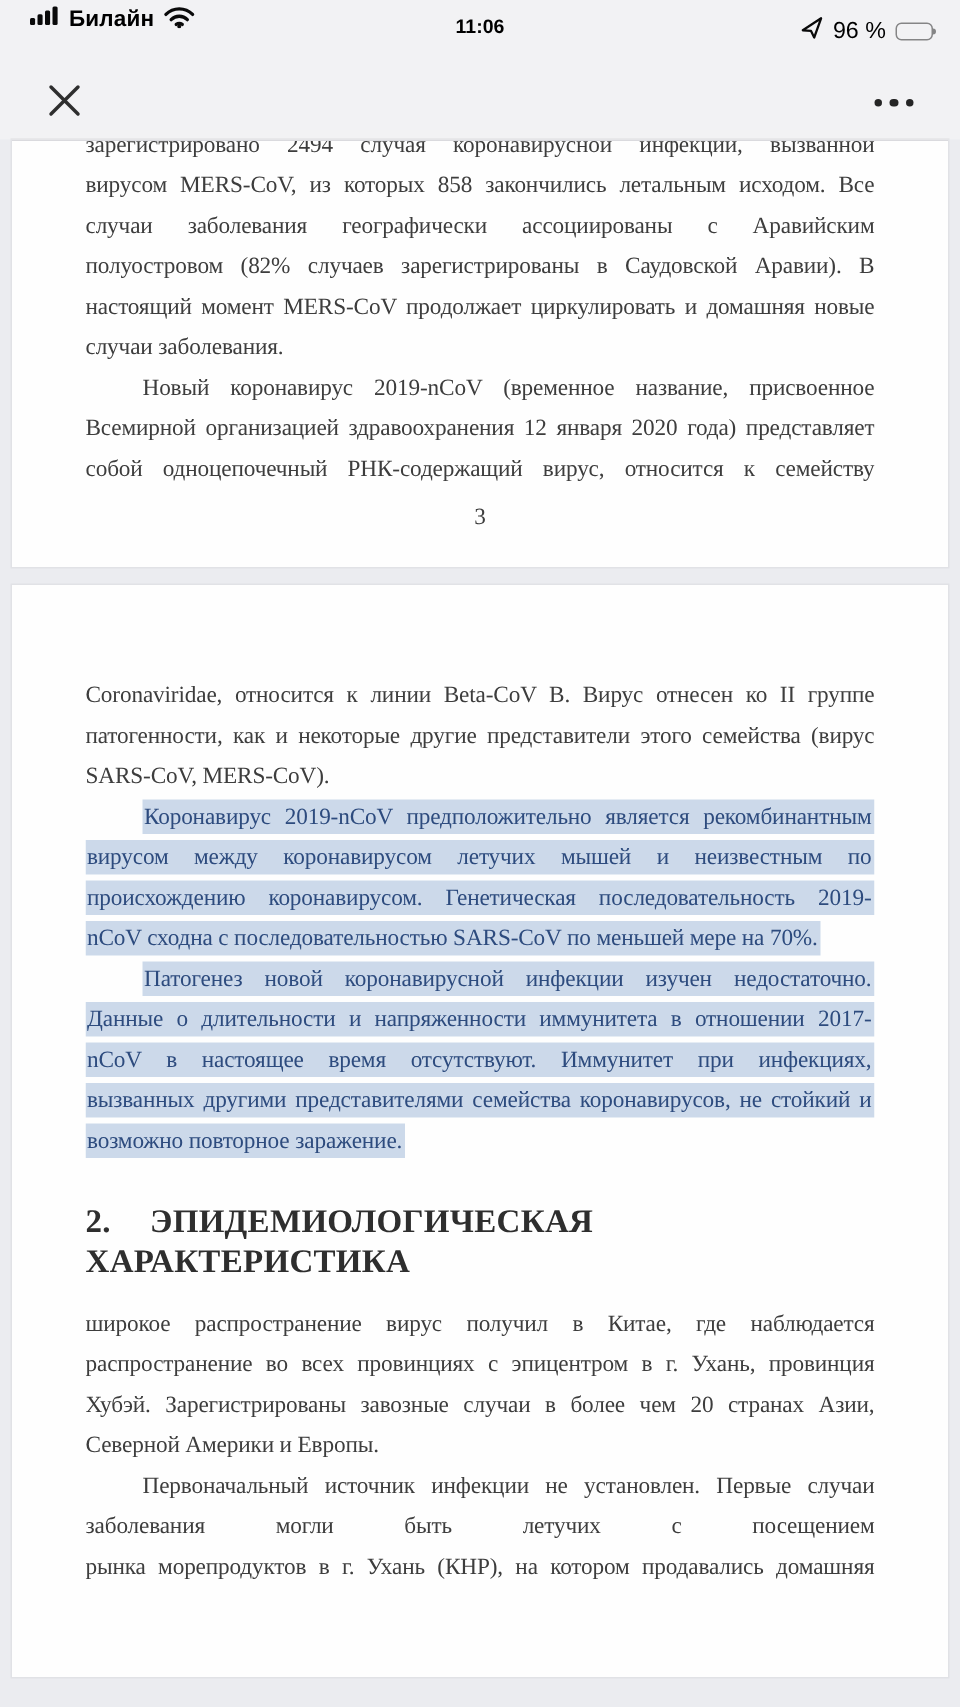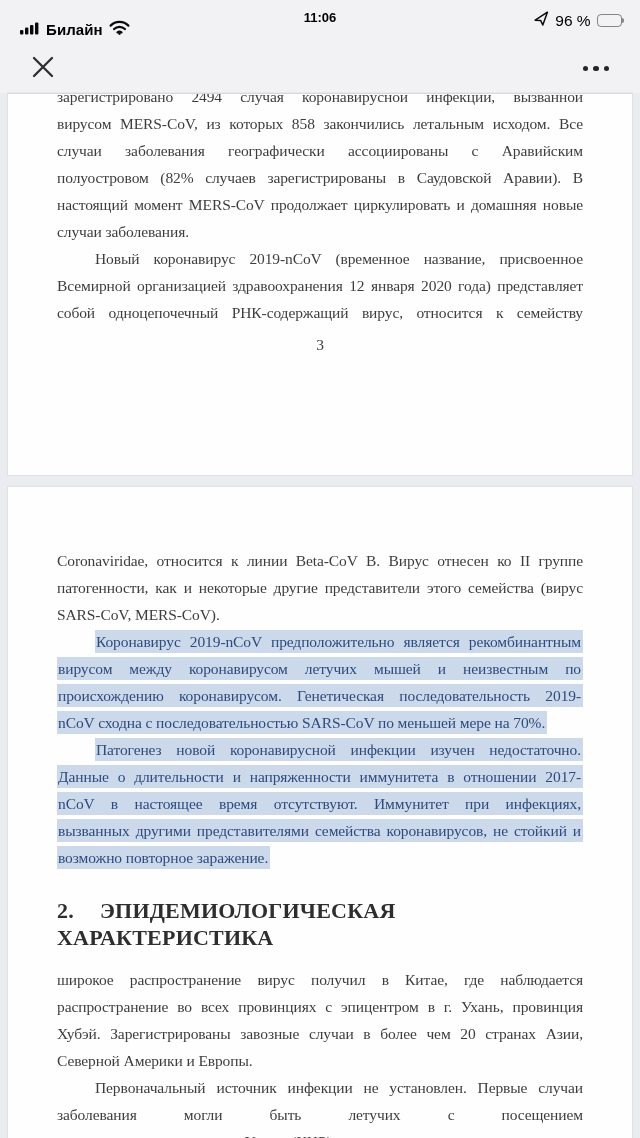--- a/index.html
+++ b/index.html
@@ -1,39 +1,39 @@
 <!DOCTYPE html>
 <html style="--highlight_bg: #ccd9ea; --highlight_text: #2d4b7e; --body_text: #3d3d3d; --chrome_bg: #f2f2f4; --canvas_bg: #ebecf0; --page_bg: #fefefe;"><head>
 <meta charset="utf-8">
 <style>
   html,body{margin:0;padding:0;}
   body{width:640px;height:1138px;overflow:hidden;background:var(--canvas_bg,#ebecf0);}
   .screen{position:relative;width:640px;height:1138px;overflow:hidden;background:var(--canvas_bg,#ebecf0);font-family:"Liberation Sans",sans-serif;}
   
   .chrome{height:93px;background:var(--chrome_bg,#f2f2f4);}
   .status-bar{position:relative;height:44px;}
-  .sb-left{position:absolute;left:20px;top:20px;display:flex;align-items:center;gap:6px;}
+  .sb-left{position:absolute;left:20px;top:4px;display:flex;align-items:flex-start;gap:6px;}
   .carrier{font-size:15px;font-weight:600;color:#000;letter-spacing:.1px;}
   .sb-time{position:absolute;left:0;right:0;top:10px;text-align:center;font-size:13px;font-weight:700;color:#000;}
   .sb-right{position:absolute;right:16px;top:11px;display:flex;align-items:center;gap:6px;}
   .pct{font-size:15.5px;font-weight:500;color:#000;}
   .battery{display:flex;align-items:center;}
   .batt-body{width:25px;height:12.5px;border:1.1px solid rgba(0,0,0,.45);border-radius:4px;padding:1.3px;box-sizing:border-box;}
   .batt-fill{height:100%;width:92%;background:#000;border-radius:1.8px;}
   .batt-tip{width:1.6px;height:4.6px;background:rgba(0,0,0,.45);border-radius:0 2px 2px 0;margin-left:.8px;}
   .toolbar{height:49px;display:flex;align-items:center;justify-content:space-between;padding:0 27px;box-sizing:border-box;}
   .tb-btn{background:none;border:none;padding:4px;margin:0;cursor:pointer;display:flex;align-items:center;}
   .dots{display:flex;gap:5px;}
   .dots i{width:5.5px;height:5.5px;border-radius:50%;background:#252525;display:block;}
   
   .doc{position:relative;}
   .page{background:var(--page_bg,#fff);margin:0 8px;padding:0 49px;box-sizing:border-box;overflow:hidden;
         font-family:"Liberation Serif","DejaVu Serif",serif;color:var(--body_text,#3d3d3d);
         box-shadow:0 0 0 1px rgba(0,0,0,0.04);}
-  .page1{height:382px;border-top:1px solid #dadade;}
+  .page1{height:285px;border-top:1px solid #dadade;}
   .page1 .lines > .tline:first-child{margin-top:-11px;}
   .pgap{height:12px;}
   .page2{height:728px;padding-top:60px;}
   .tline{height:27px;line-height:27px;font-size:15.5px;letter-spacing:-0.1px;overflow:hidden;}
   .just{text-align:justify;text-align-last:justify;}
   .ind{text-indent:38px;}
   .hl{background:var(--highlight_bg,#ccd9ea);color:var(--highlight_text,#2d4b7e);padding:3px 2px 3px 1px;}
   .pagenum{margin-top:5px;text-align:center;font-size:15.5px;line-height:27px;}
   .heading{margin:26px 0 15px;font-weight:bold;font-size:22px;line-height:27px;color:#2e2e2e;letter-spacing:.2px;}
   .hnum{display:inline-block;width:43px;}

